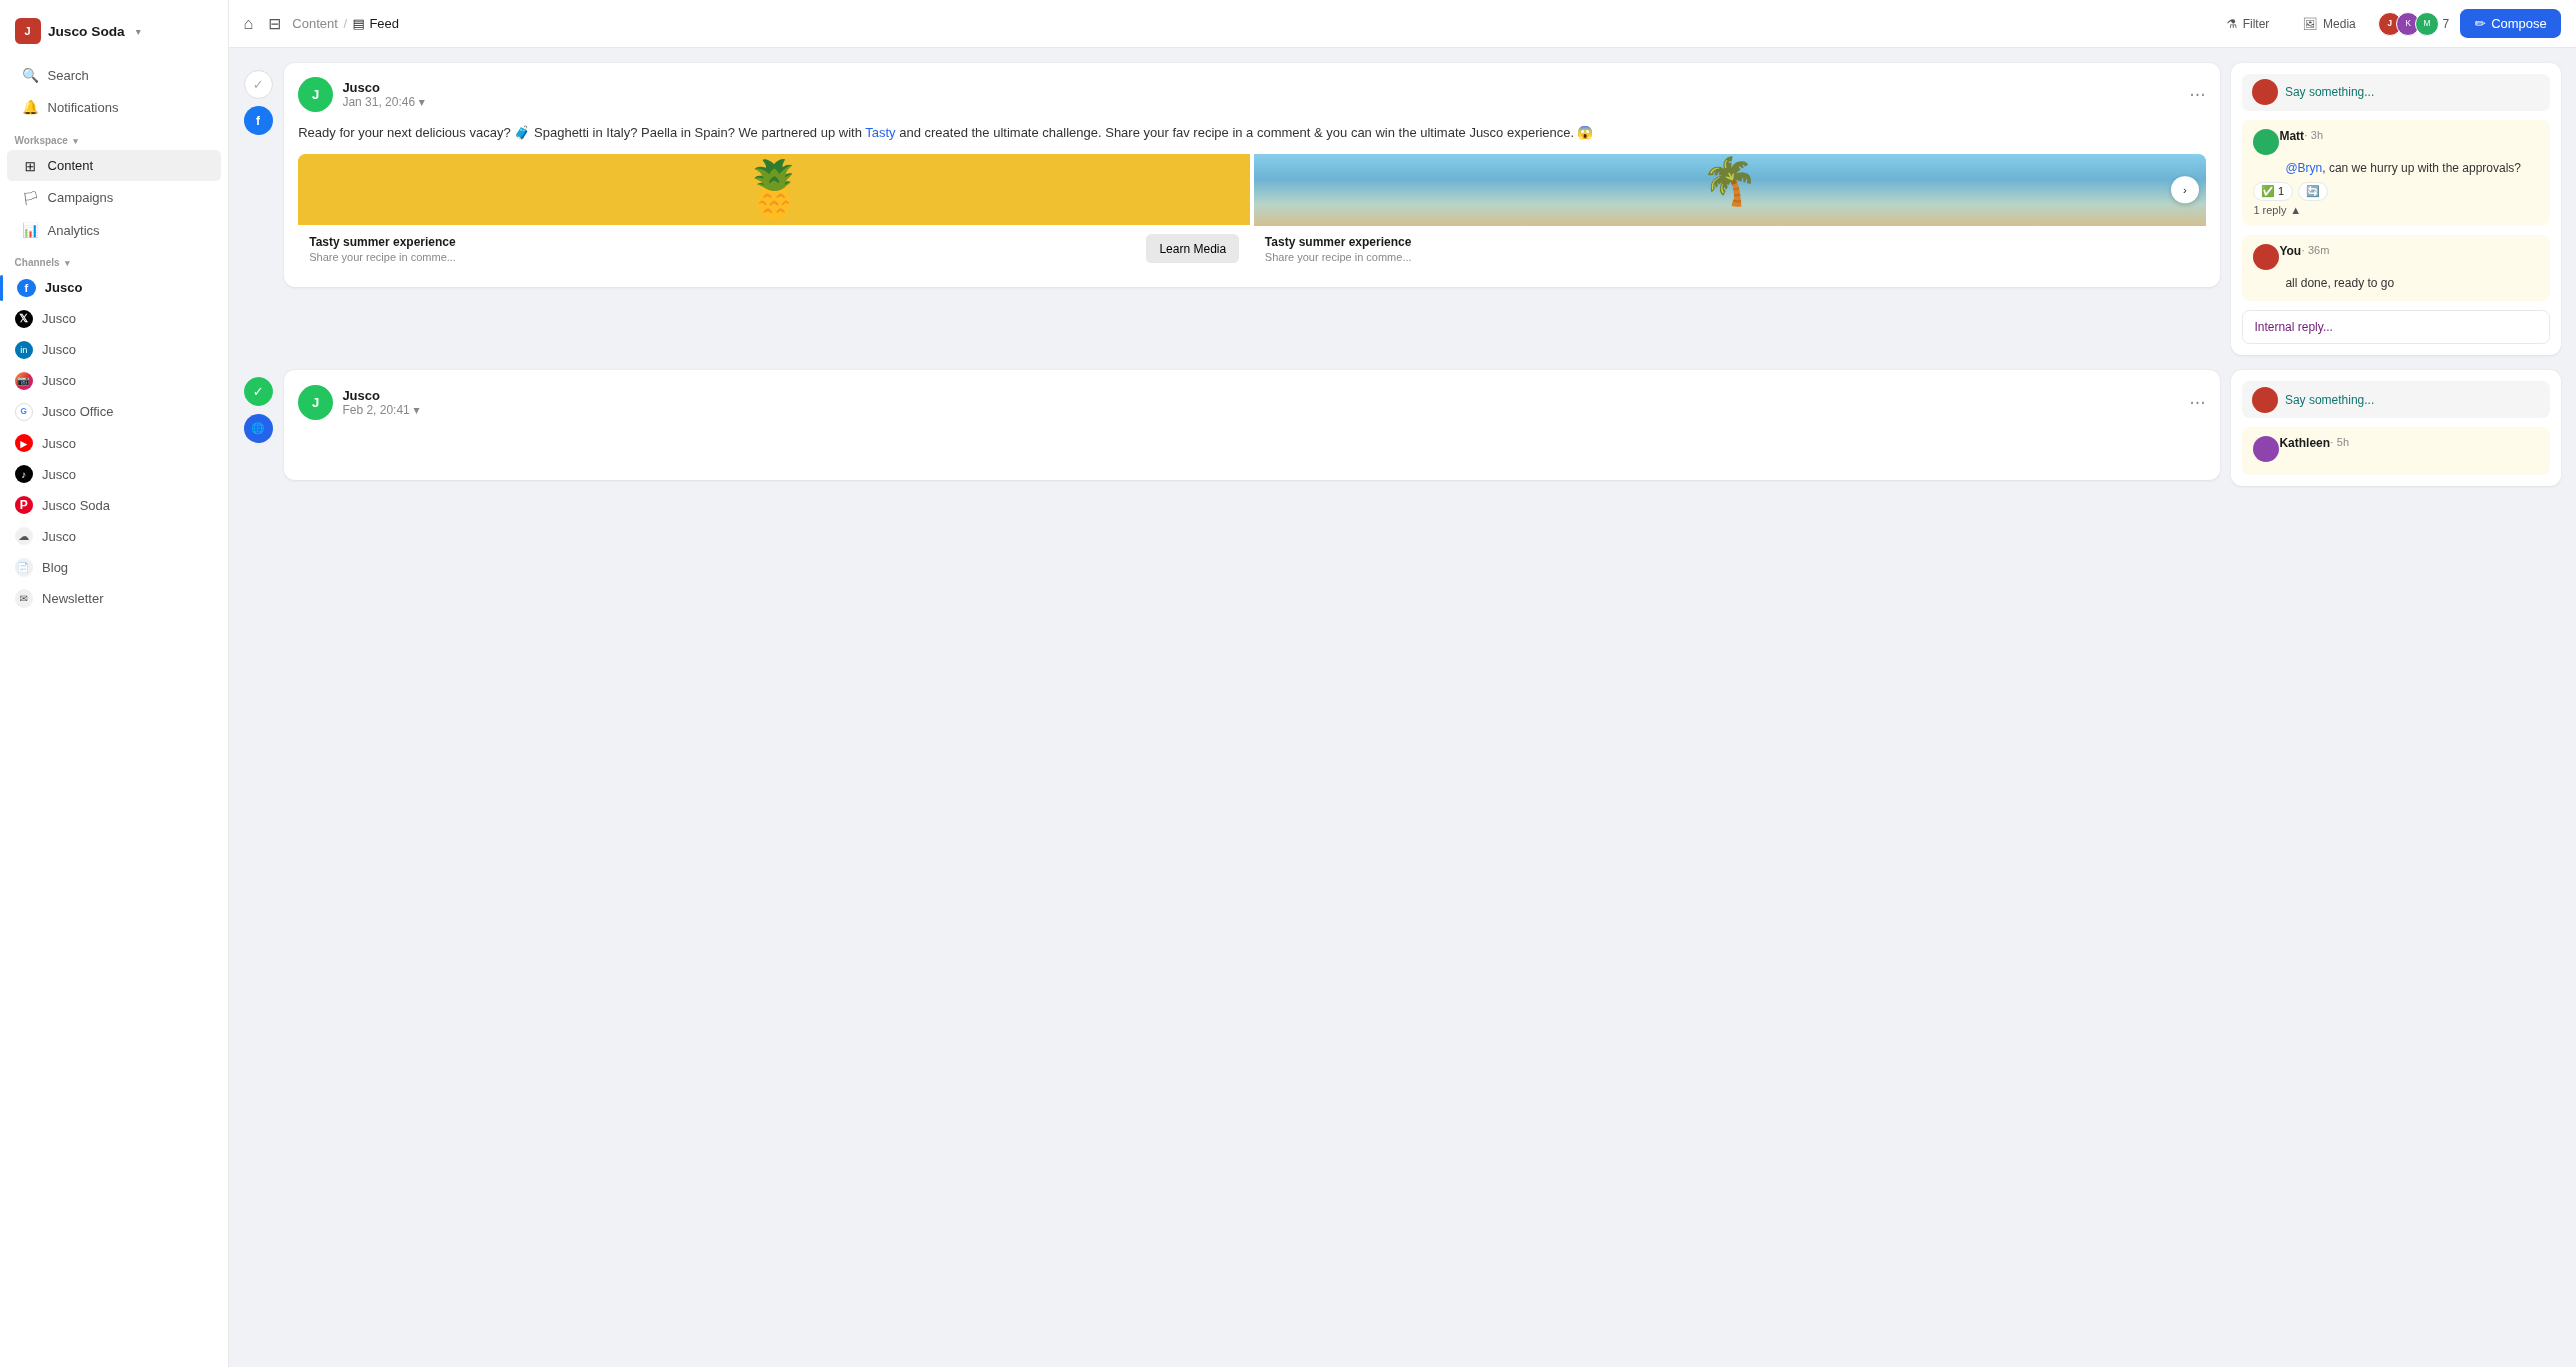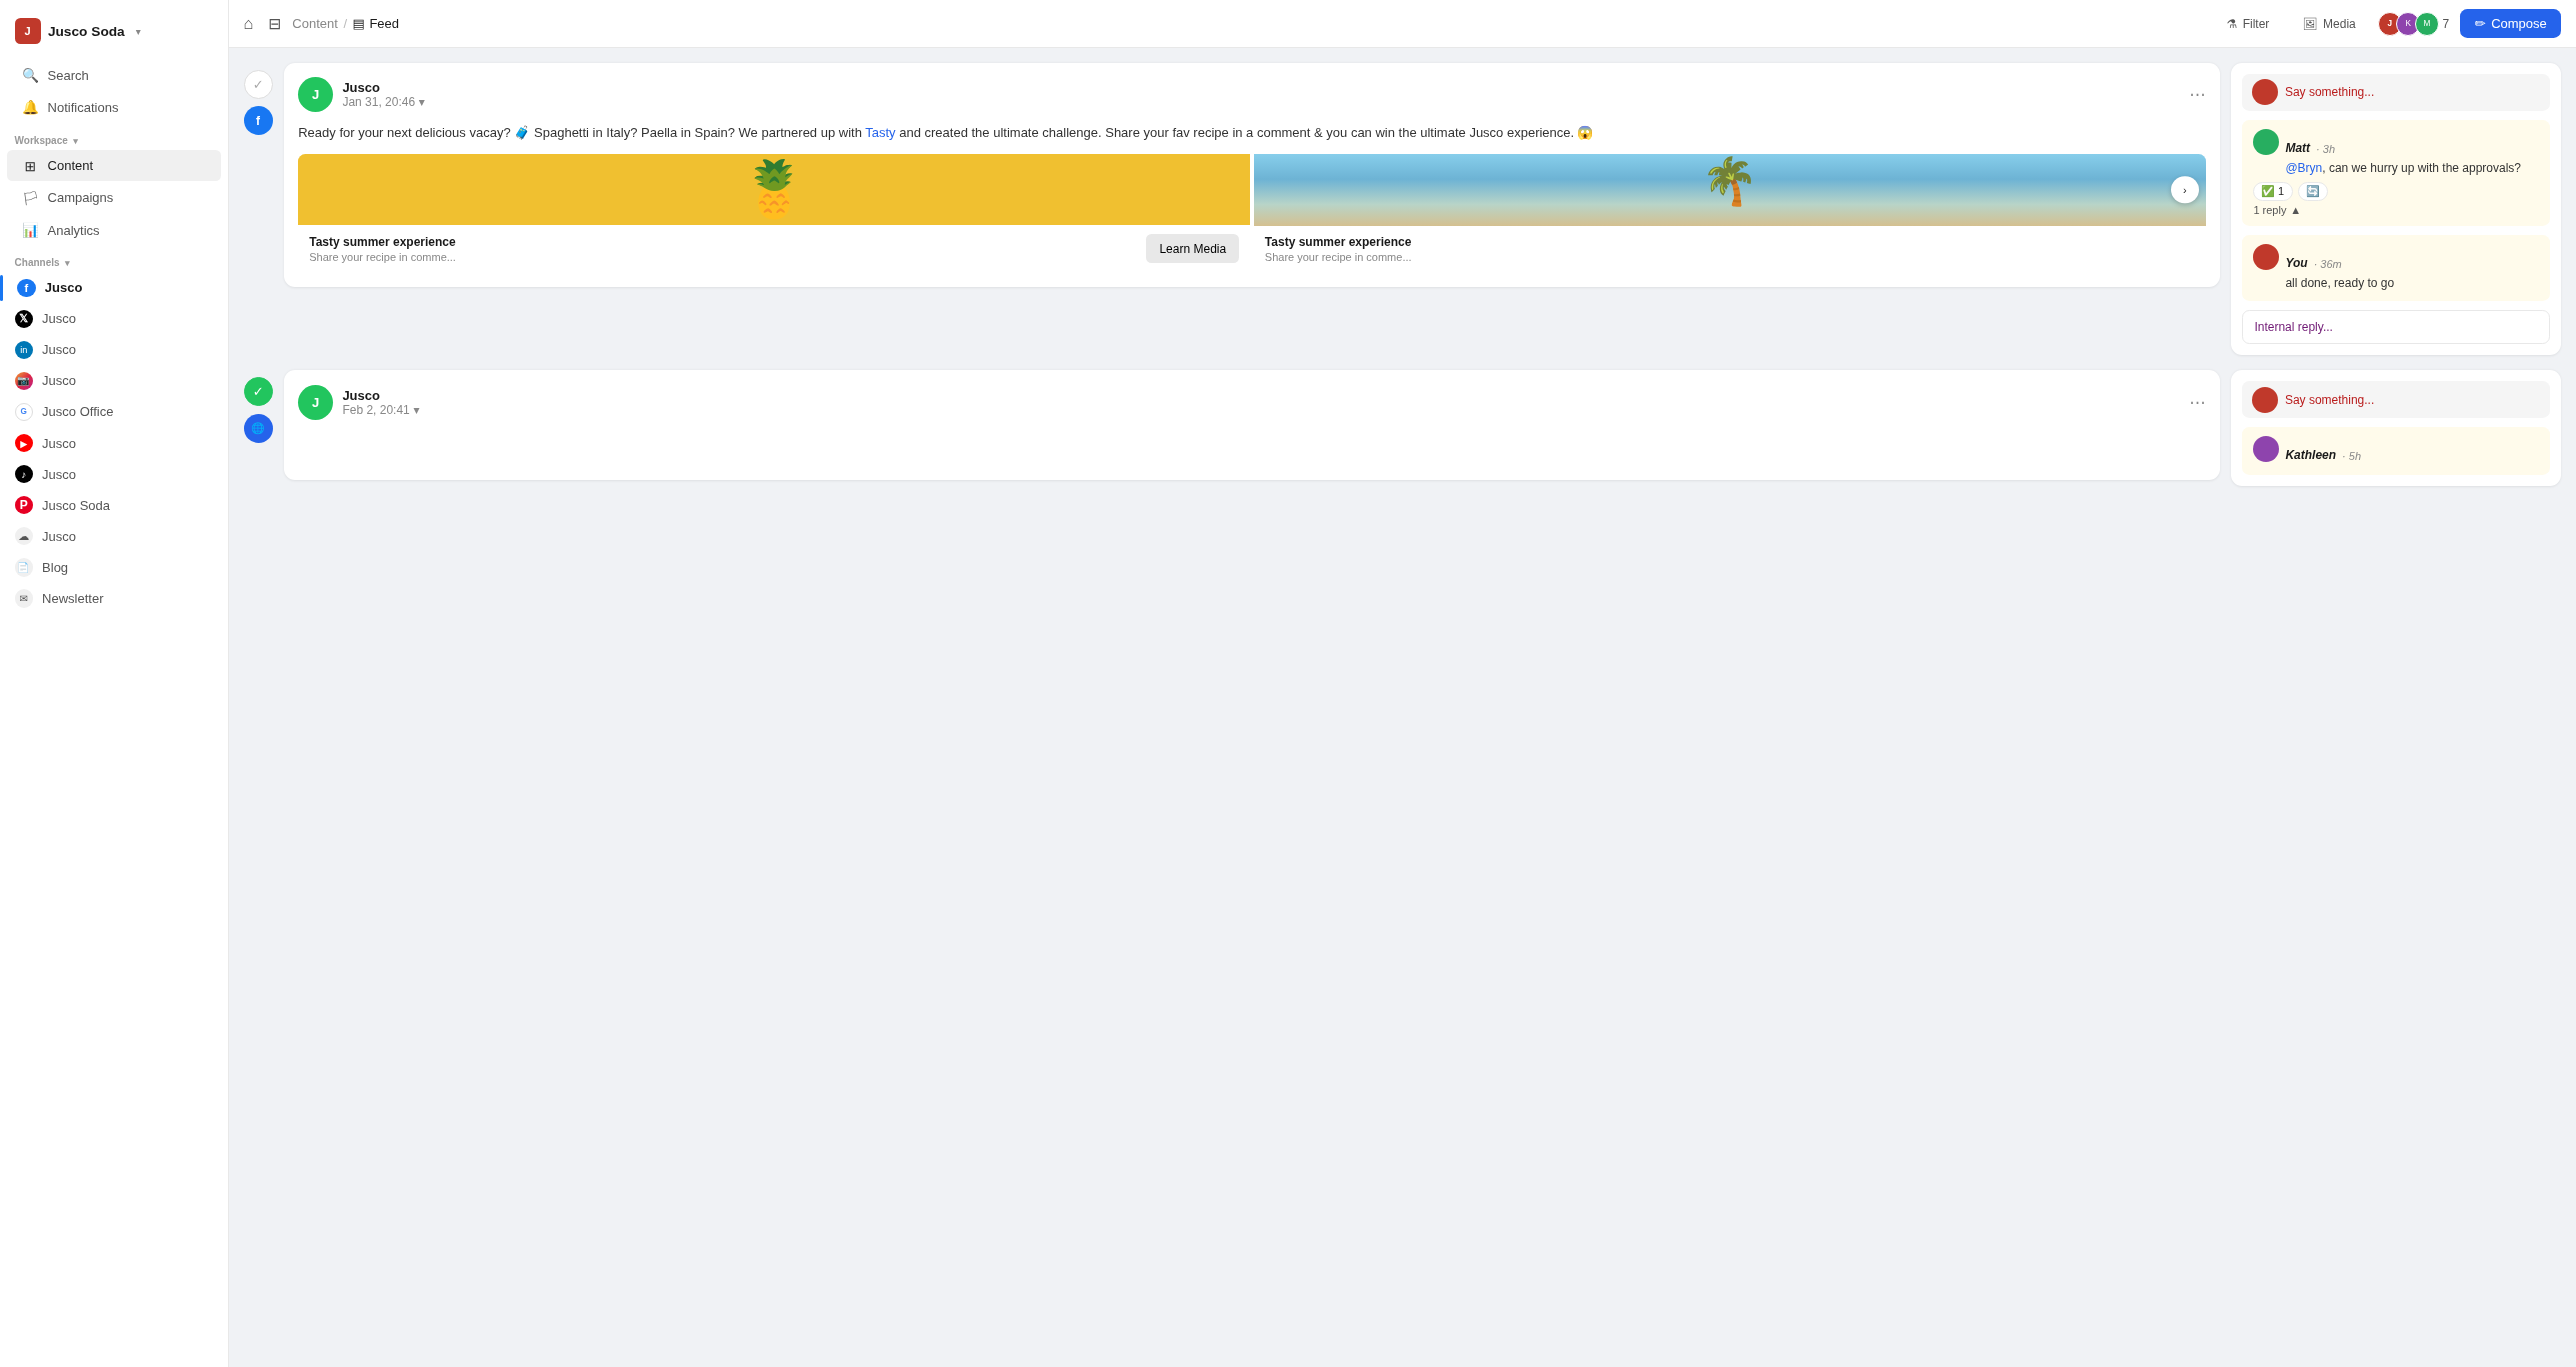--- a/index.html
+++ b/index.html
@@ -81,24 +81,24 @@
     .card-overlay { background: white; padding: 9.2px 11px; display: flex; align-items: center; gap: 9.2px; }
     .card-overlay-text { flex: 1; }
     .card-title { font-weight: 600; font-size: 12px; }
     .card-subtitle { font-size: 11px; color: #888; margin-top: 1.8px; white-space: nowrap; overflow: hidden; text-overflow: ellipsis; }
     .learn-more-btn { background: #e8e8e8; border: none; border-radius: 5.5px; padding: 7.3px 13px; font-size: 12px; font-weight: 500; cursor: pointer; white-space: nowrap; }
 
     
     .comments-panel { width: 330px; background: white; border-radius: 11px; padding: 11px; box-shadow: 0 0.9px 2.7px rgba(0,0,0,0.08); flex-shrink: 0; display: flex; flex-direction: column; gap: 9.2px; }
     .comment-input-row { display: flex; align-items: center; gap: 7.3px; padding: 5.5px 9.2px; background: #f5f5f5; border-radius: 7.3px; }
     .comment-avatar { width: 26px; height: 26px; border-radius: 50%; background: #bbb; flex-shrink: 0; }
-    .comment-input-placeholder { color: #b91c1c; font-size: 12px; flex: 1; cursor: text; }
+    .comment-input-placeholder { color: #0f766e; font-size: 12px; flex: 1; cursor: text; }
 
     .comment-block { background: #fffbeb; border-radius: 7.3px; padding: 9.2px 11px; }
-    .comment-header { display: flex; align-items: flex-end; gap: 6px; margin-bottom: 3.7px; font-style: italic; }
+    .comment-header { display: flex; align-items: flex-start; gap: 0; margin-bottom: 3.7px; }
     .comment-author { font-weight: 600; font-size: 12px; }
     .comment-time { color: #888; font-size: 11px; }
     .comment-text { font-size: 12px; line-height: 1.5; color: #333; margin-left: 32px; }
     .comment-text .mention { color: #2563eb; }
     .comment-reactions { display: flex; align-items: center; gap: 5.5px; margin-top: 5.5px; }
     .reaction-badge { background: white; border: 0.9px solid #e8e8e8; border-radius: 11px; padding: 1.8px 7.3px; font-size: 11px; display: flex; align-items: center; gap: 2.7px; cursor: pointer; }
     .reply-toggle { display: flex; align-items: center; gap: 3.7px; color: #555; font-size: 11px; cursor: pointer; padding-top: 3.7px; }
 
     .comment-block.you-comment { background: #fffbeb; }
 

